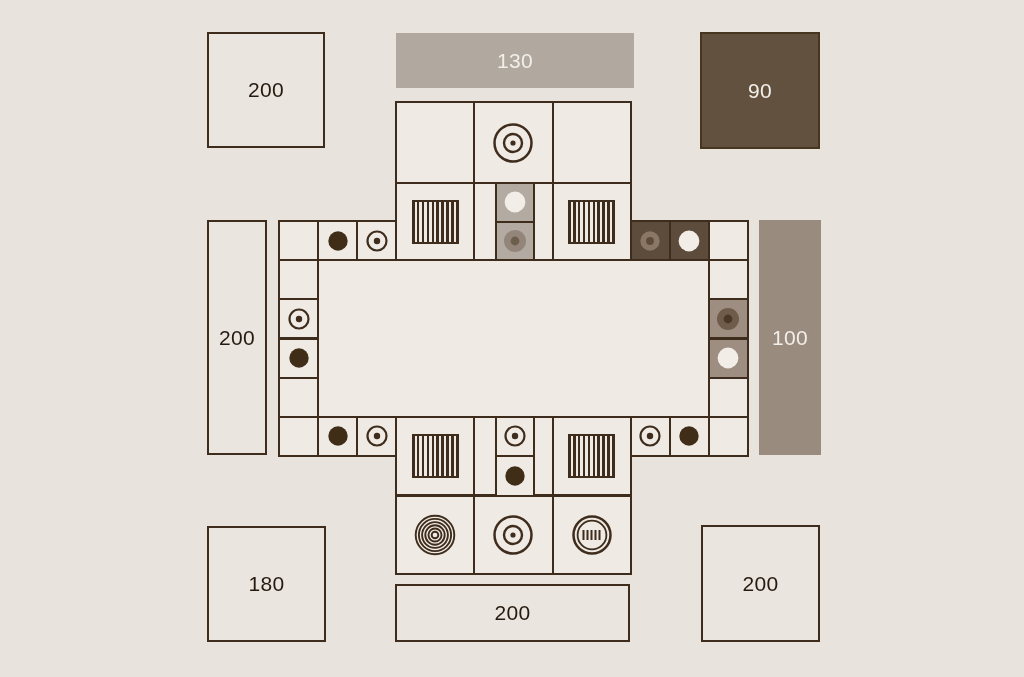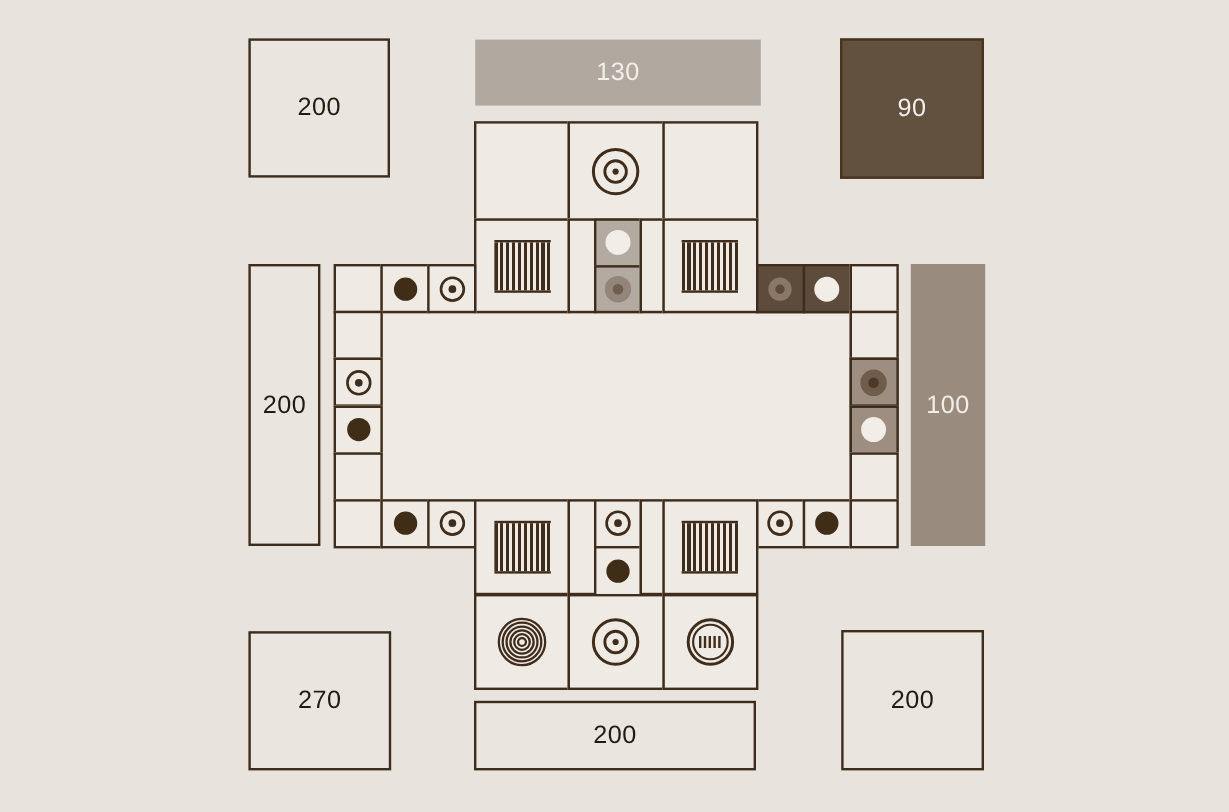--- a/index.html
+++ b/index.html
@@ -45,21 +45,21 @@
     <div class="dim-box" style="left: 700px; top: 32px; width: 120px; height: 117px; background: rgb(99, 81, 64); border: 2px solid rgb(70, 54, 31); color: rgb(242, 238, 233);">
       <span>90</span>
     </div>
     <div class="dim-box" style="left: 207px; top: 220px; width: 60px; height: 235px; background: rgb(235, 229, 223); border: 2px solid rgb(62, 45, 28); color: rgb(36, 26, 16);">
       <span>200</span>
     </div>
     <div class="dim-box" style="left: 759px; top: 220px; width: 62px; height: 235px; background: rgb(153, 139, 126); border: none; color: rgb(242, 238, 233);">
       <span>100</span>
     </div>
     <div class="dim-box" style="left: 207px; top: 526px; width: 119px; height: 116px; background: rgb(235, 229, 223); border: 2px solid rgb(62, 45, 28); color: rgb(36, 26, 16);">
-      <span>270</span>
+      <span>180</span>
     </div>
     <div class="dim-box" style="left: 395px; top: 584px; width: 235px; height: 58px; background: rgb(235, 229, 223); border: 2px solid rgb(62, 45, 28); color: rgb(36, 26, 16);">
       <span>200</span>
     </div>
     <div class="dim-box" style="left: 701px; top: 525px; width: 119px; height: 117px; background: rgb(235, 229, 223); border: 2px solid rgb(62, 45, 28); color: rgb(36, 26, 16);">
       <span>200</span>
     </div>
     <div class="cell" style="left: 317.1px; top: 259.2px; width: 392.8px; height: 158.6px; background: rgb(240, 234, 228);"></div>
     <div class="cell" style="left: 395.3px; top: 101px; width: 80.1px; height: 83px; background: rgb(240, 234, 228);"></div>
     <div class="cell" style="left: 473.4px; top: 101px; width: 80.2px; height: 83px; background: rgb(240, 234, 228);">

